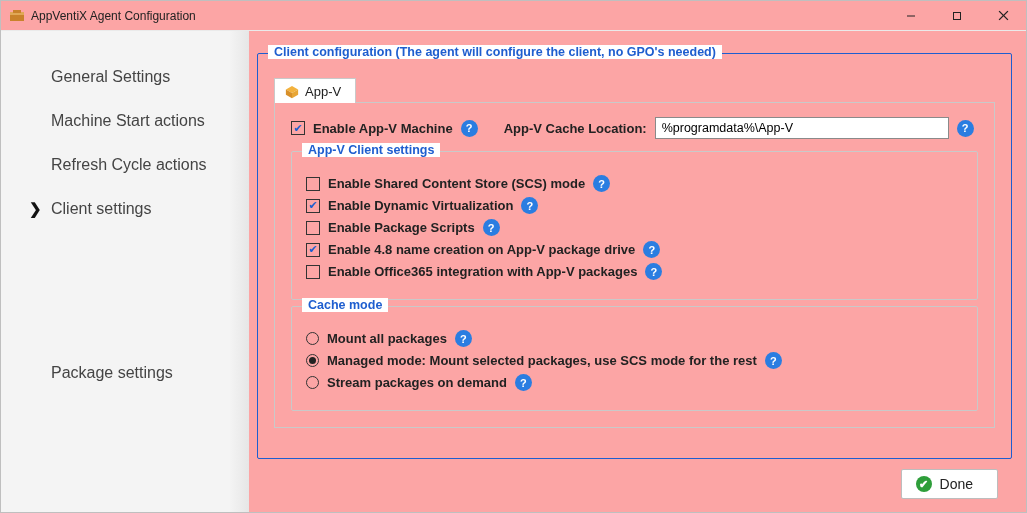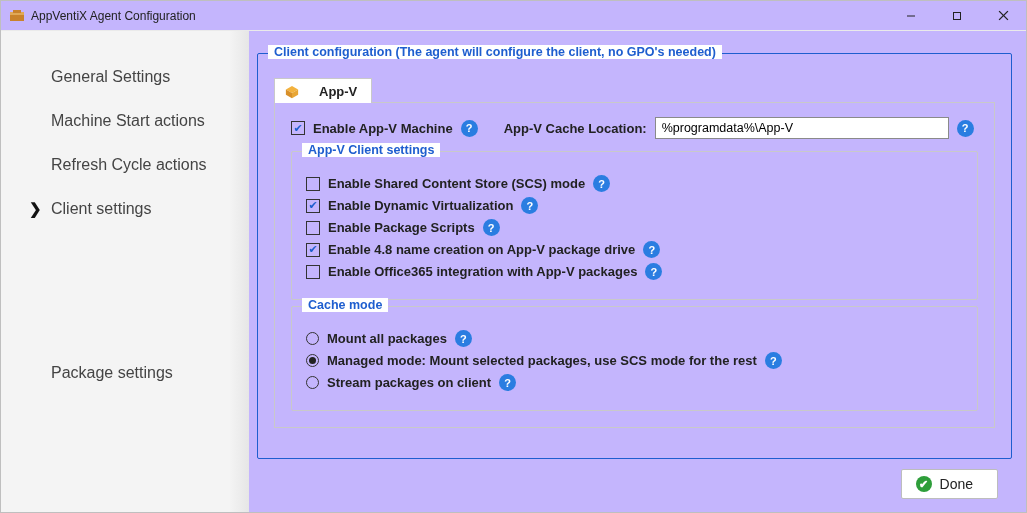--- a/index.html
+++ b/index.html
@@ -1,34 +1,34 @@
 <!DOCTYPE html>
 <html><head>
 <meta charset="utf-8">
 <style>
   * { box-sizing: border-box; }
   html, body { margin:0; padding:0; font-family: "Segoe UI", Arial, sans-serif; font-size:13px; color:#222; background:#fff;}
-  .window { width:1027px; height:513px; border:1px solid #bfbfbf; display:flex; flex-direction:column; background:#c4b5fd; }
+  .window { width:1027px; height:513px; border:1px solid #bfbfbf; display:flex; flex-direction:column; background:#fca5a5; }
   .titlebar { height:30px; display:flex; align-items:center; padding:0 0 0 8px; border-bottom:1px solid #eaeaea;}
   .titlebar .appicon { width:16px; height:16px; margin-right:6px; }
   .titlebar .title { flex:1; font-size:12px; }
   .winbtns { display:flex; height:100%; }
   .winbtn { width:46px; display:flex; align-items:center; justify-content:center; font-size:13px; color:#333; }
   .body { flex:1; display:flex; min-height:0;}
   .sidebar { width:248px; background:linear-gradient(to right,#f4f4f4 0%,#f4f4f4 92%,#e6e6e6 100%); padding-top:24px; display:flex; flex-direction:column; }
   .sideitem { height:44px; display:flex; align-items:center; padding-left:50px; font-size:16px; color:#444; position:relative; cursor:default;}
   .sideitem .caret { position:absolute; left:28px; font-weight:bold; color:#111; font-size:15px;}
   .sidegap { flex:0 0 120px; }
   .main { flex:1; padding:14px 14px 10px 8px; display:flex; flex-direction:column; min-height:0;}
   .groupbox { border:1px solid #1e5ecf; border-radius:2px; padding:18px 14px 14px 14px; position:relative; margin-top:8px;}
   .groupbox.light { border:1px solid #c9c9c9; }
   .grouptitle { position:absolute; top:-9px; left:10px; background:#fff; padding:0 6px; color:#1e5ecf; font-weight:600; font-size:12.5px;}
   .grouptitle.light { color:#1e5ecf; }
   .tabbar { display:flex; margin-bottom:-1px; }
-  .tab { border:1px solid #c9c9c9; border-bottom:none; padding:5px 14px 4px 10px; background:#fff; display:flex; align-items:center; gap:20px; font-weight:700; font-size:13px;}
+  .tab { border:1px solid #c9c9c9; border-bottom:none; padding:5px 14px 4px 10px; background:#fff; display:flex; align-items:center; gap:6px; font-weight:400; font-size:13px;}
   .tab .box { width:14px; height:14px; }
   .panel { border:1px solid #c9c9c9; padding:14px 16px 16px 16px; }
   .row { display:flex; align-items:center; gap:8px; margin-bottom:12px; flex-wrap:wrap;}
   .check { width:14px; height:14px; border:1px solid #333; display:inline-flex; align-items:center; justify-content:center; font-size:11px; line-height:1; color:#1e5ecf;}
   .check.off { color:transparent; }
   .lbl { font-weight:700; font-size:13px; }
   .help { width:17px; height:17px; border-radius:50%; background:#2a7de1; color:#fff; display:inline-flex; align-items:center; justify-content:center; font-size:11px; font-weight:700;}
   .textinput { border:1px solid #8a8a8a; height:22px; padding:2px 6px; font-size:12.5px; width:294px; }
   .fieldlbl { font-weight:700; font-size:13px; margin-left:18px;}
   .innergroup { margin-top:6px; }
@@ -154,21 +154,21 @@
                 </div>
               <div class="optline">
                   <span class="radio">
                     <span class="dot"></span>
                   </span>
                   <span class="lbl">Managed mode: Mount selected packages, use SCS mode for the rest</span>
                   <span class="help">?</span>
                 </div>
               <div class="optline">
                   <span class="radio"></span>
-                  <span class="lbl">Stream packages on client</span>
+                  <span class="lbl">Stream packages on demand</span>
                   <span class="help">?</span>
                 </div>
             </div>
           </div>
         </div>
       </div>
 
       <div class="footer">
         <div class="donebtn">
           <span class="okicon">✔</span>

